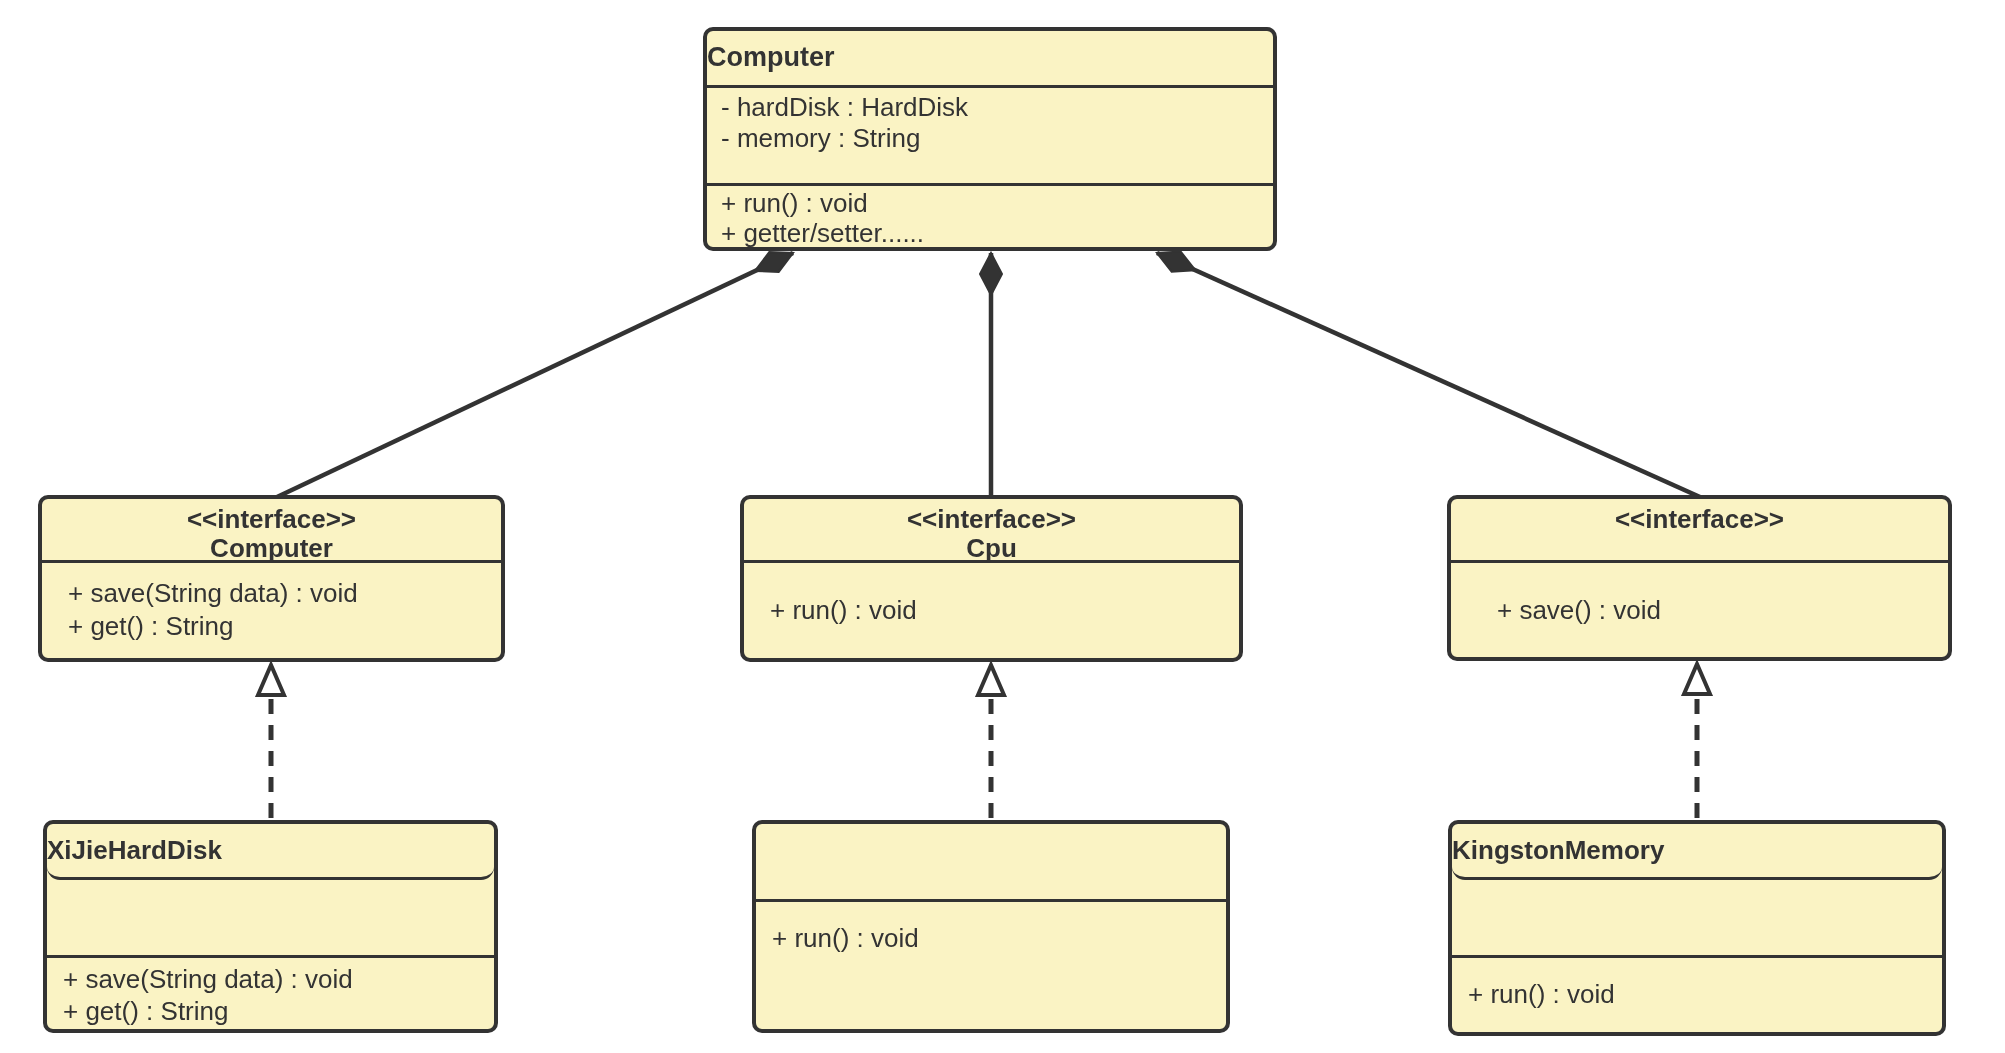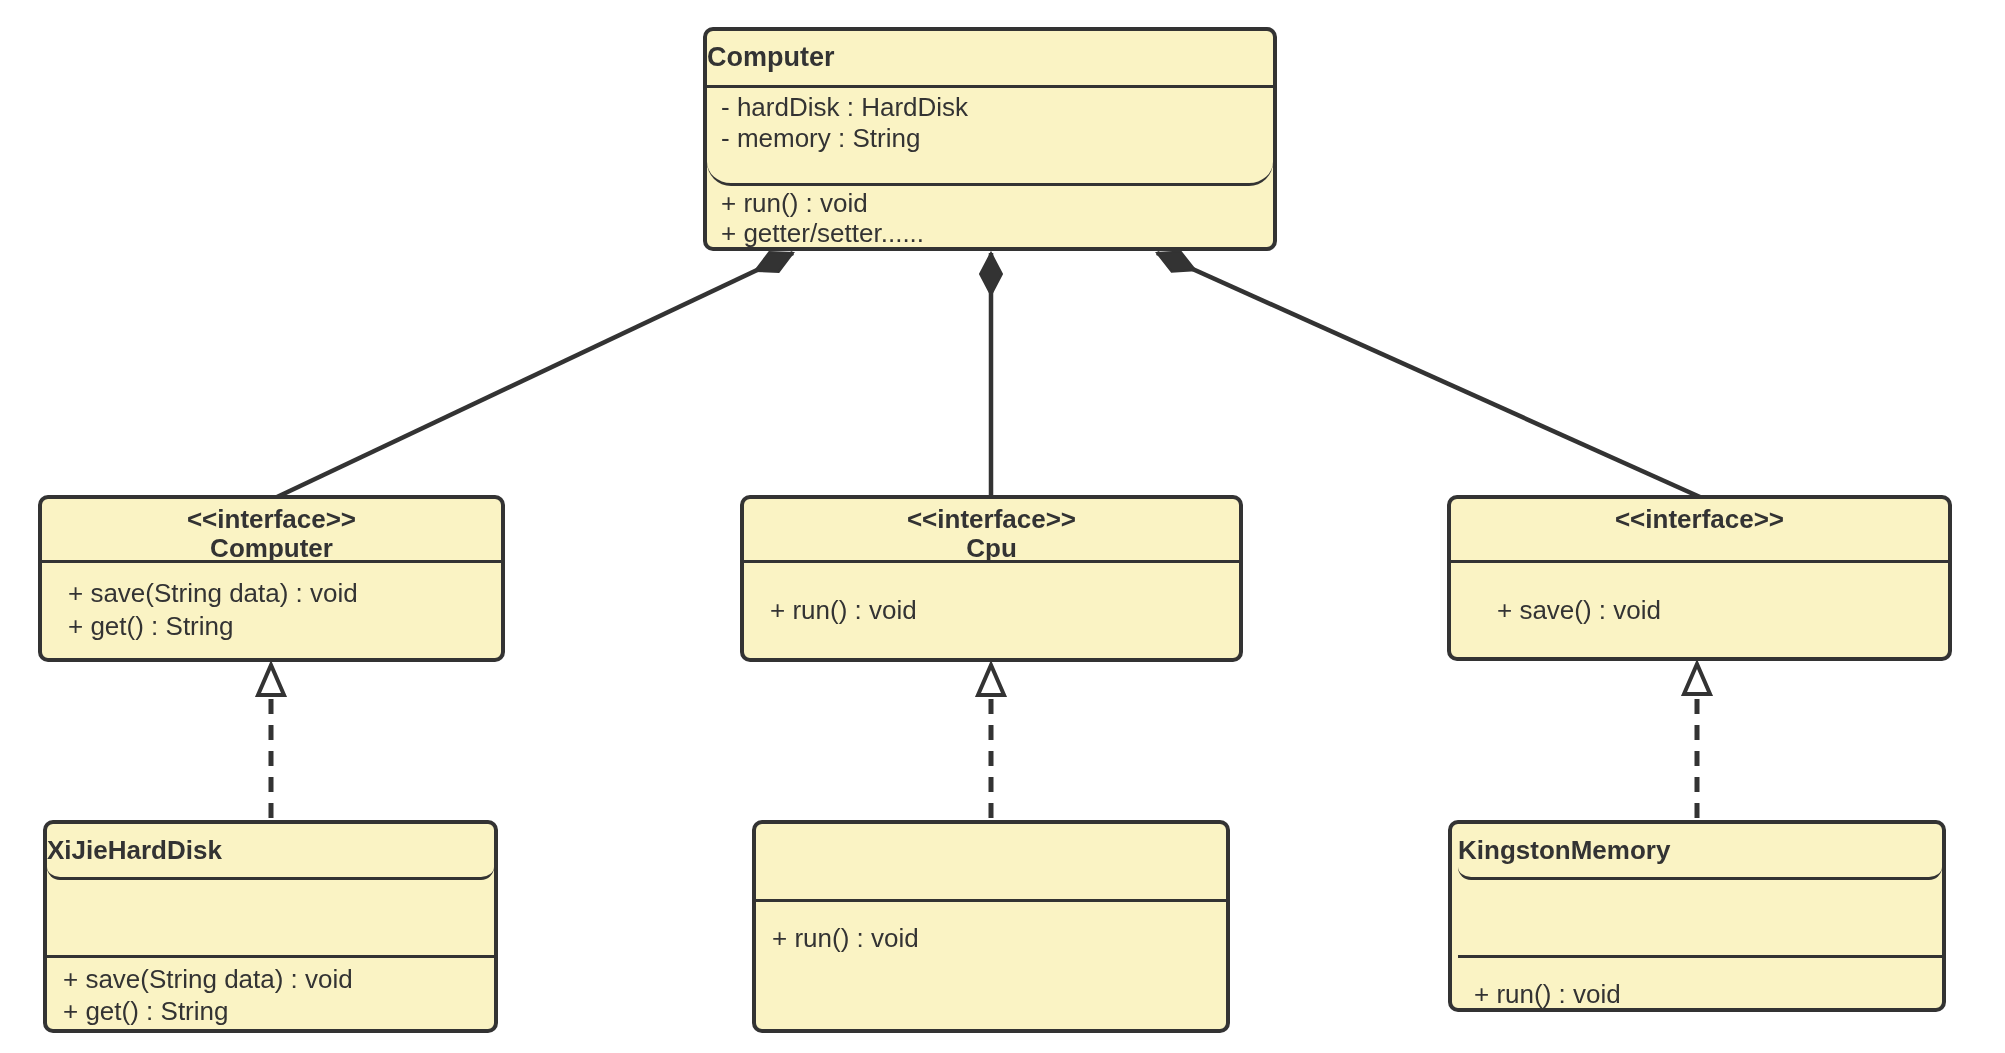--- a/index.html
+++ b/index.html
@@ -26,40 +26,40 @@
     font-weight:bold;text-align:left;
   }
   .stereo-line,.name-line{font-weight:bold;text-align:center;line-height:29px;font-size:26px;}
   .member-line{
     font-size:26px;white-space:nowrap;
   }
 
   
   .box-computer{left:703px;top:27px;width:574px;height:224px;}
   .box-computer .title{height:57px;line-height:53px;font-size:27px;}
-  .box-computer .fields{height:98px;padding:4px 0 0 14px;border-radius:24px;}
+  .box-computer .fields{height:98px;padding:4px 0 0 14px;}
   .box-computer .fields .member-line{line-height:31px;}
   .box-computer .methods{height:61px;padding:2px 0 0 14px;}
   .box-computer .methods .member-line{line-height:30px;}
 
   
   .box-harddisk{left:38px;top:495px;width:467px;height:167px;}
   .box-cpu{left:740px;top:495px;width:503px;height:167px;}
   .box-memory{left:1447px;top:495px;width:505px;height:166px;}
   .iface-title{height:64px;padding-top:6px;}
   .iface-body{padding-left:26px;}
   .iface-body .member-line{line-height:33px;}
   .box-harddisk .iface-body{padding-top:14px;}
   .box-cpu .iface-body{padding-top:31px;}
   .box-memory .iface-body{padding-top:31px;margin-left:20px;}
 
   
   .box-xijie{left:43px;top:820px;width:455px;height:213px;}
   .box-intelcpu{left:752px;top:820px;width:478px;height:213px;}
-  .box-kingston{left:1448px;top:820px;width:498px;height:192px;padding-left:6px;}
+  .box-kingston{left:1448px;top:820px;width:498px;height:216px;}
   .impl-title{height:56px;line-height:52px;font-size:26px;border-radius:13px;}
   .impl-fields{height:78px;}
   .impl-methods{padding-left:16px;}
   .impl-methods .member-line{line-height:32px;}
   .box-xijie .impl-methods{padding-top:5px;}
   .box-intelcpu .impl-methods{padding-top:20px;}
   .box-kingston .impl-methods{padding-top:20px;}
 </style>
 </head>
 <body>

